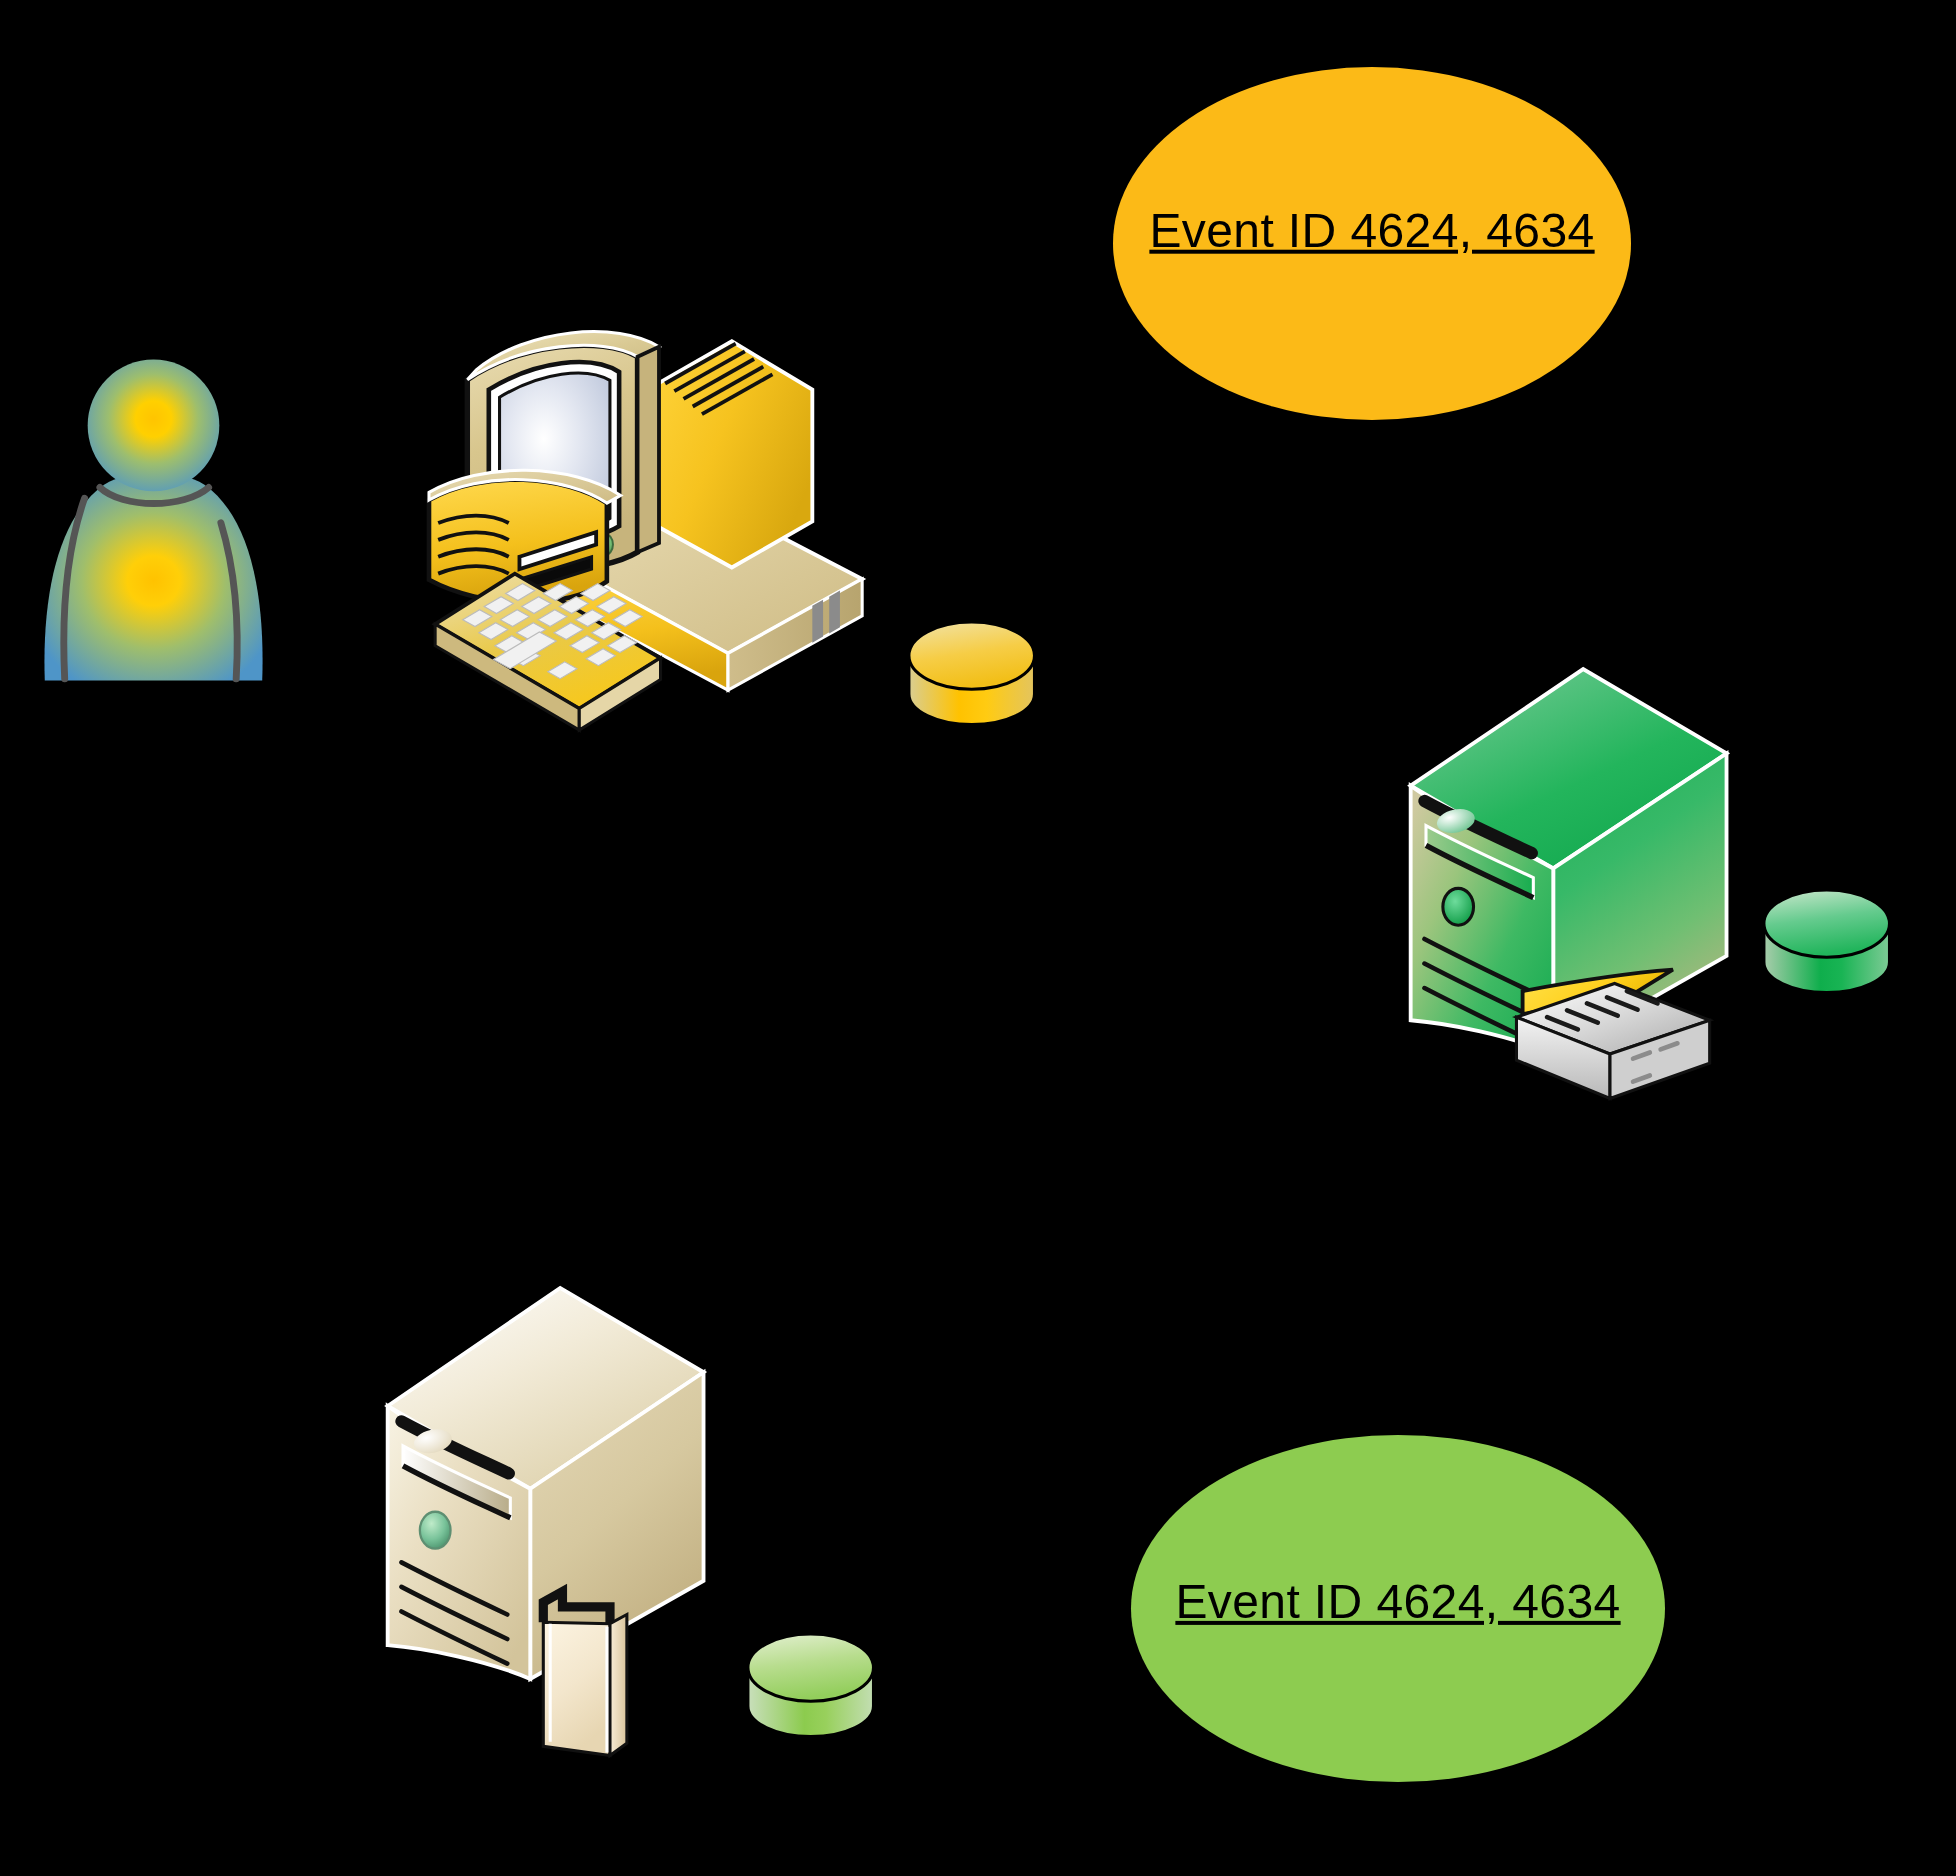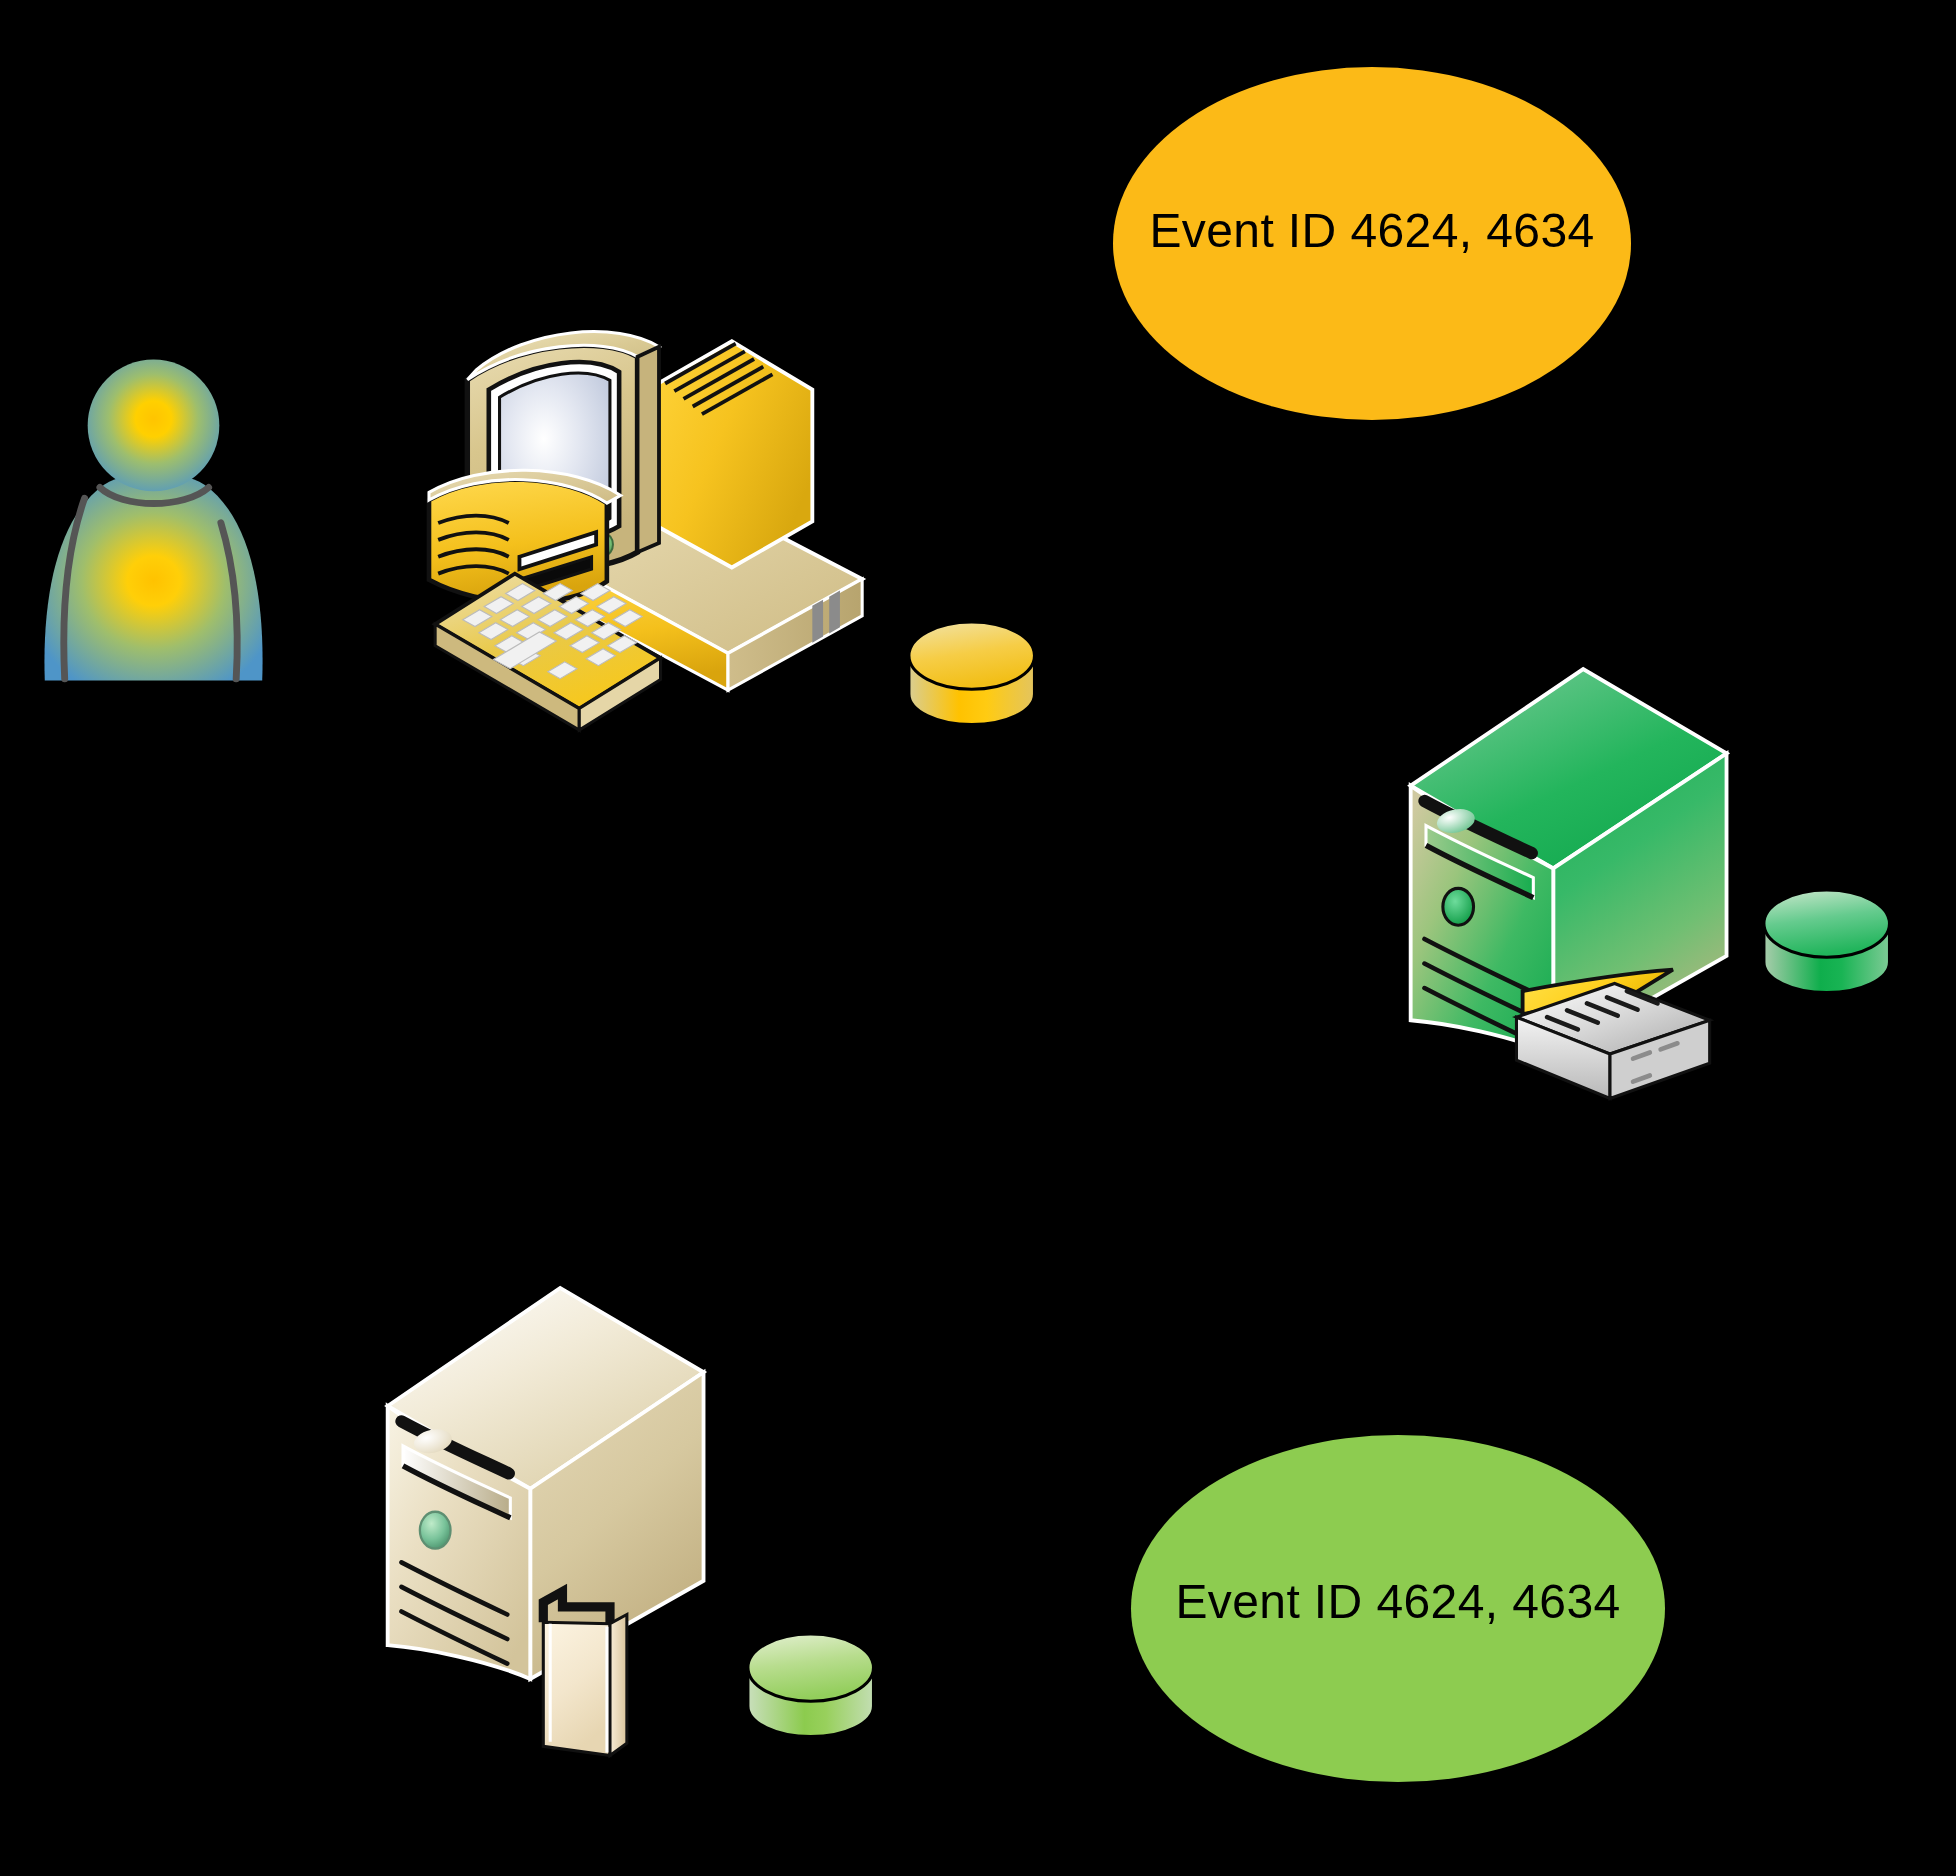--- a/index.html
+++ b/index.html
@@ -26,20 +26,21 @@
 
   
   .callout {
     position: absolute;
     display: flex;
     align-items: center;
     justify-content: center;
     border-radius: 50%;
     text-align: center;
     line-height: 1.1;
+    text-decoration: underline;
   }
   .callout .callout-text {
     color: #000000;
     font-size: 48px;
     font-family: "Liberation Sans", sans-serif;
     letter-spacing: 0.4px;
     white-space: nowrap;
   }
   #callout-yellow {
     left: 1113px; top: 67px;

